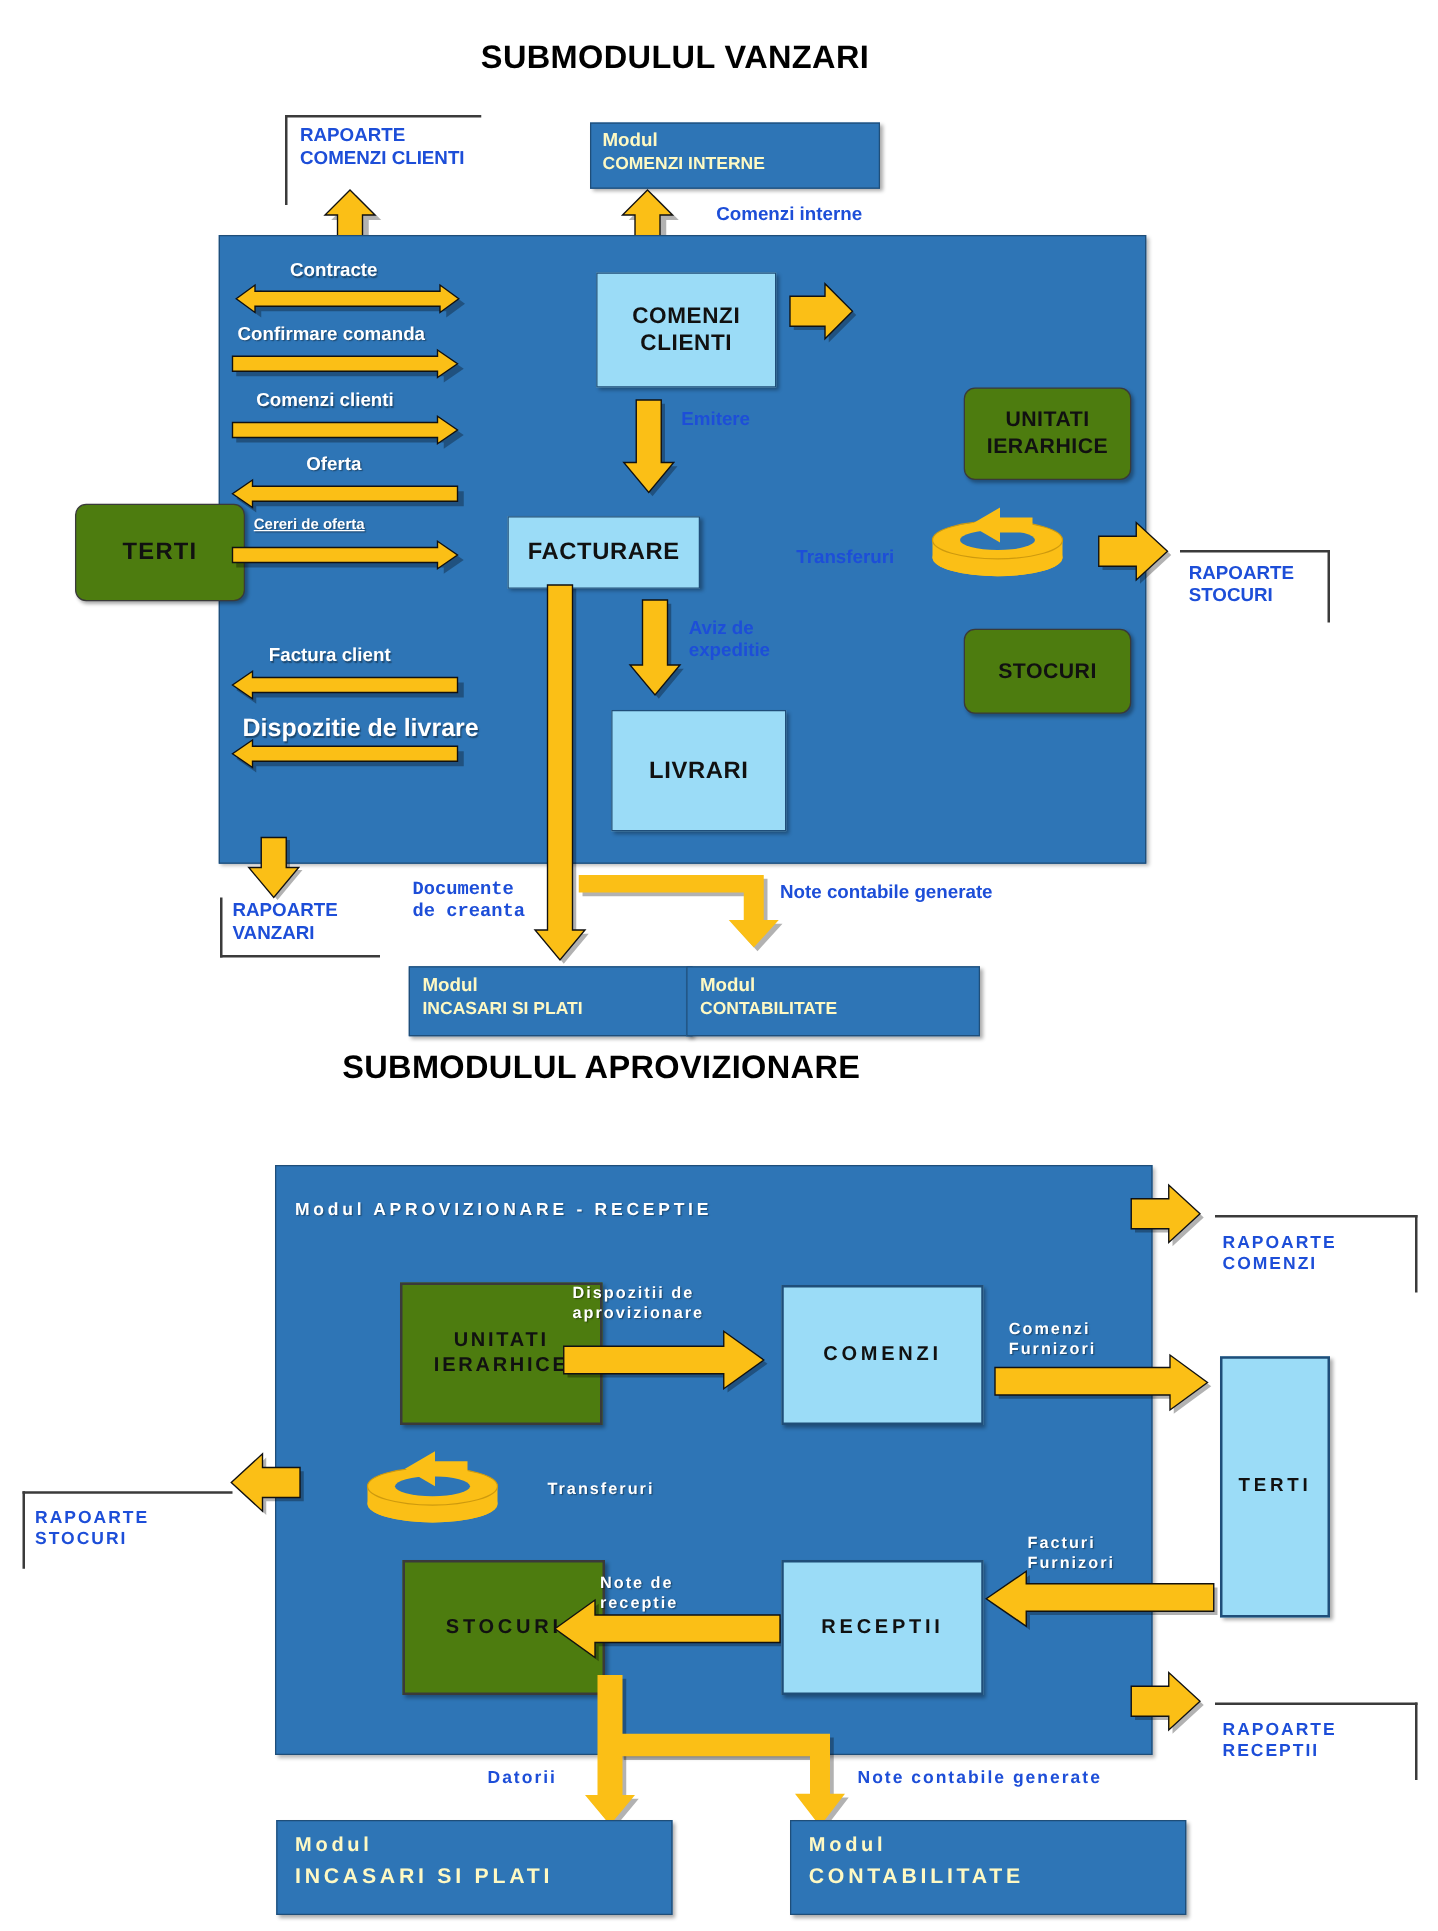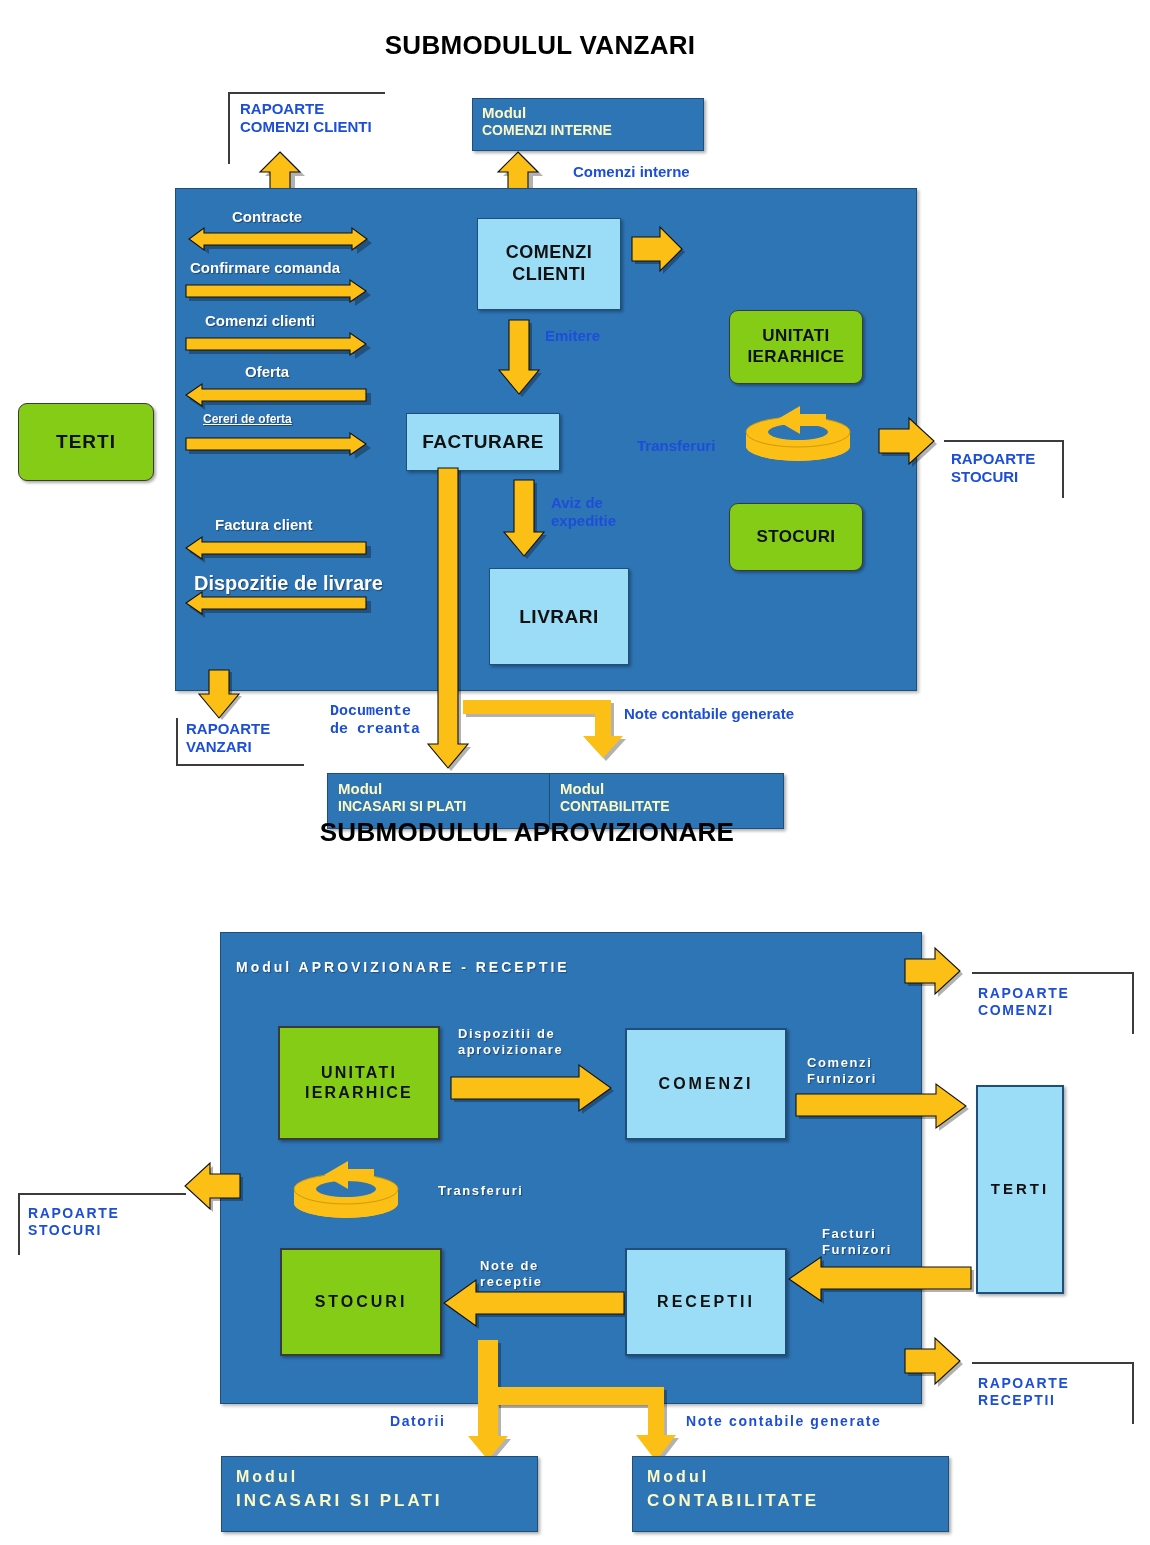--- a/index.html
+++ b/index.html
@@ -29,21 +29,21 @@
   }
 
   
   .box{
     position:absolute;display:flex;align-items:center;justify-content:center;
     text-align:center;font-weight:bold;color:#111;
     box-shadow:2px 2px 3px rgba(0,0,0,.33);
     line-height:1.22;
   }
   .box-lightblue{background:#9BDCF7;border:1px solid #1F4E79;}
-  .box-cream{background:#84cc16;border:1px solid #3A3A3A;}
+  .box-cream{background:#4d7c0f;border:1px solid #3A3A3A;margin-left:42px;}
   .box-cream.round{border-radius:9px;}
   .box-blue{
     background:#2E75B6;border:1px solid #1F4E79;color:#fef9c3;
     display:block;text-align:left;
   }
   .box-blue .l1{display:block;font-weight:bold;}
   .box-blue .l2{display:block;font-weight:bold;}
 
   
   .lbl{position:absolute;font-weight:bold;white-space:pre-line;line-height:1.22;}
@@ -252,21 +252,21 @@
   <div class="box box-blue" style="left:327px;top:773px;width:205px;height:48px;padding:6px 10px 0 10px;">
     <span class="l1" style="font-size:15px;">Modul</span>
     <span class="l2" style="font-size:14px;">INCASARI SI PLATI</span>
   </div>
 
   <div class="box box-blue" style="left:549px;top:773px;width:213px;height:48px;padding:6px 10px 0 10px;">
     <span class="l1" style="font-size:15px;">Modul</span>
     <span class="l2" style="font-size:14px;">CONTABILITATE</span>
   </div>
 
-  <div class="sub-title abs" style="left:0;top:817px;width:962px;padding-left:46px;">SUBMODULUL APROVIZIONARE</div>
+  <div class="sub-title abs" style="left:0;top:838px;width:962px;">SUBMODULUL APROVIZIONARE</div>
 
   <div class="panel abs" style="left:220px;top:932px;width:700px;height:470px;"></div>
 
   <div class="panel-title sp2" style="left:236px;top:959px;font-size:14px;">Modul APROVIZIONARE - RECEPTIE</div>
 
   <div class="box box-cream" style="left:278px;top:1026px;width:158px;height:110px;font-size:16px;white-space:pre-line;letter-spacing:2.2px;border-width:2px;">UNITATI
 IERARHICE</div>
 
   <div class="lbl lbl-white sp1 abs" style="left:458px;top:1026px;font-size:13px;">Dispozitii de
 aprovizionare</div>

